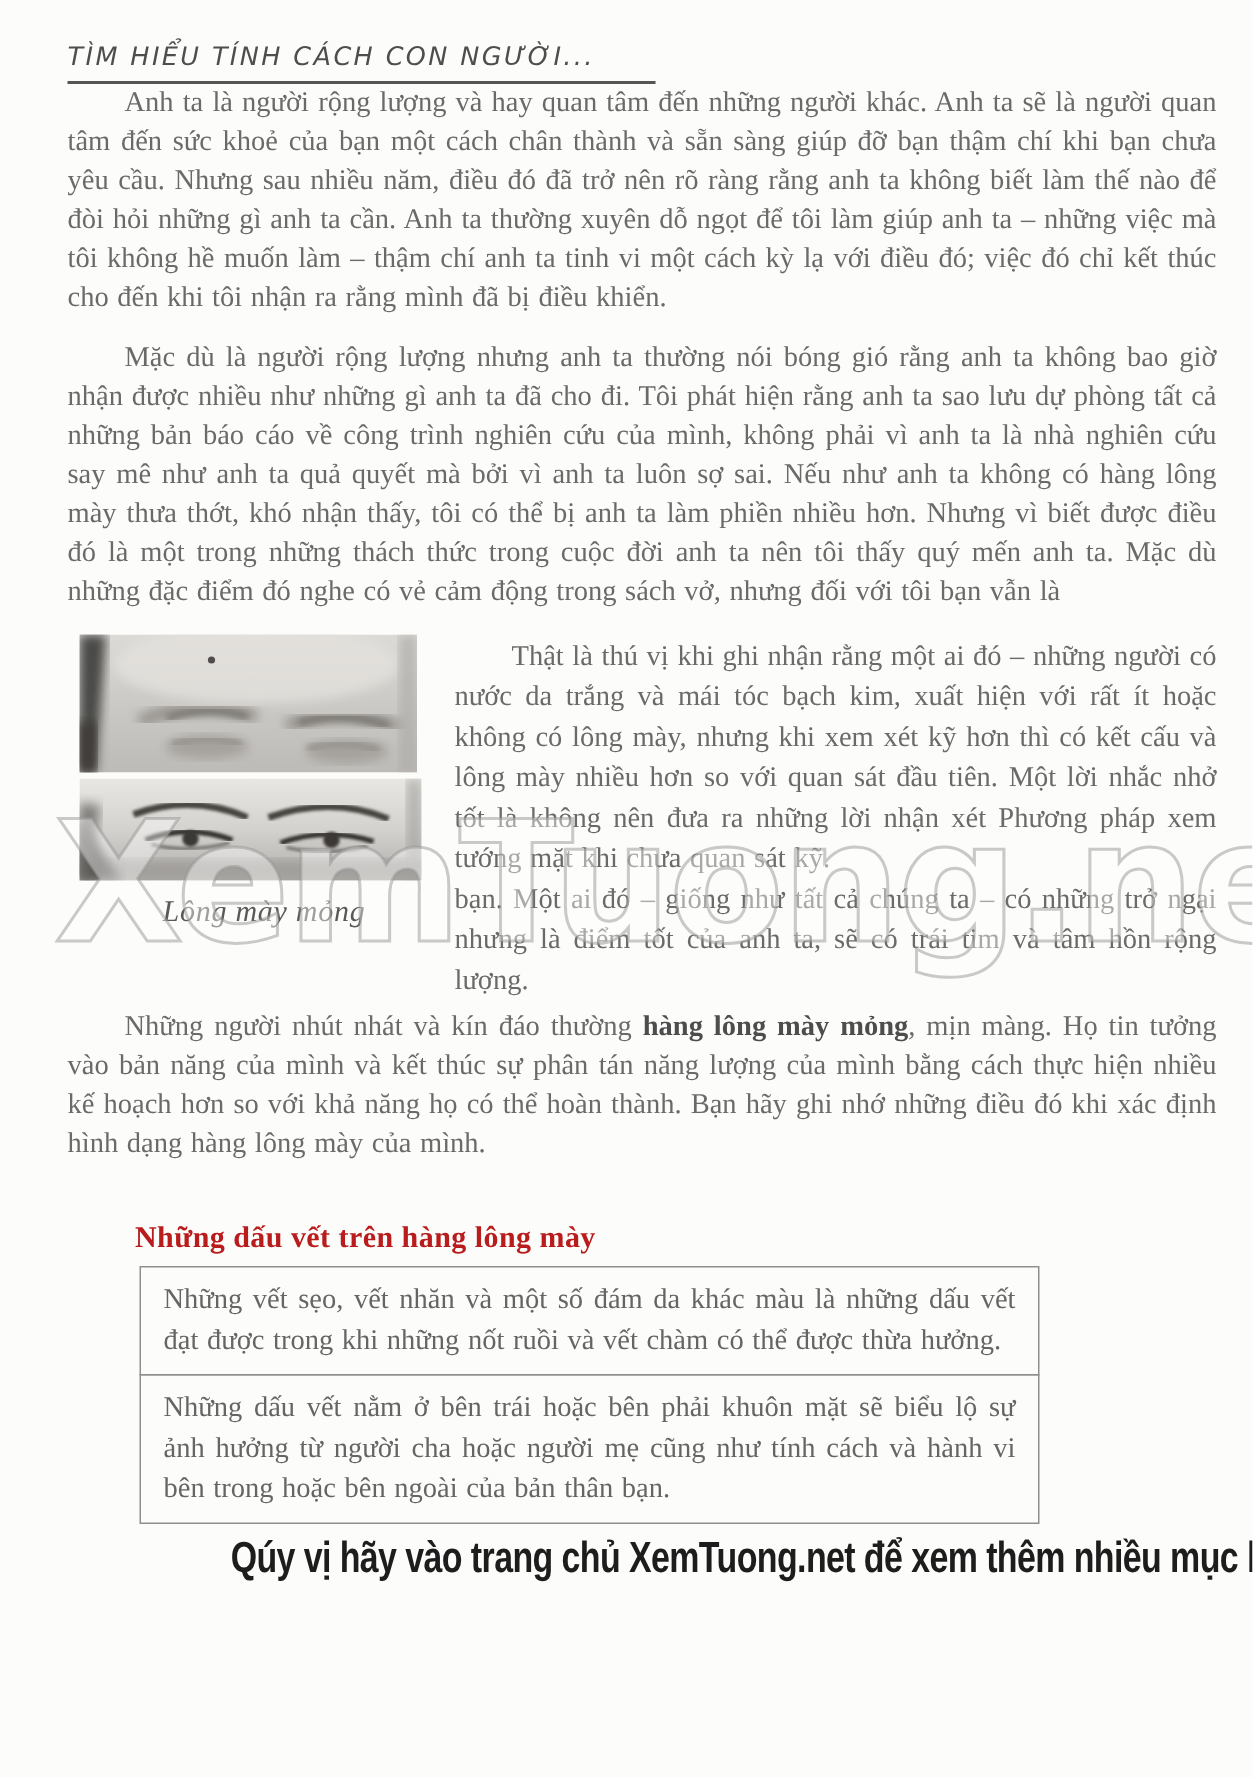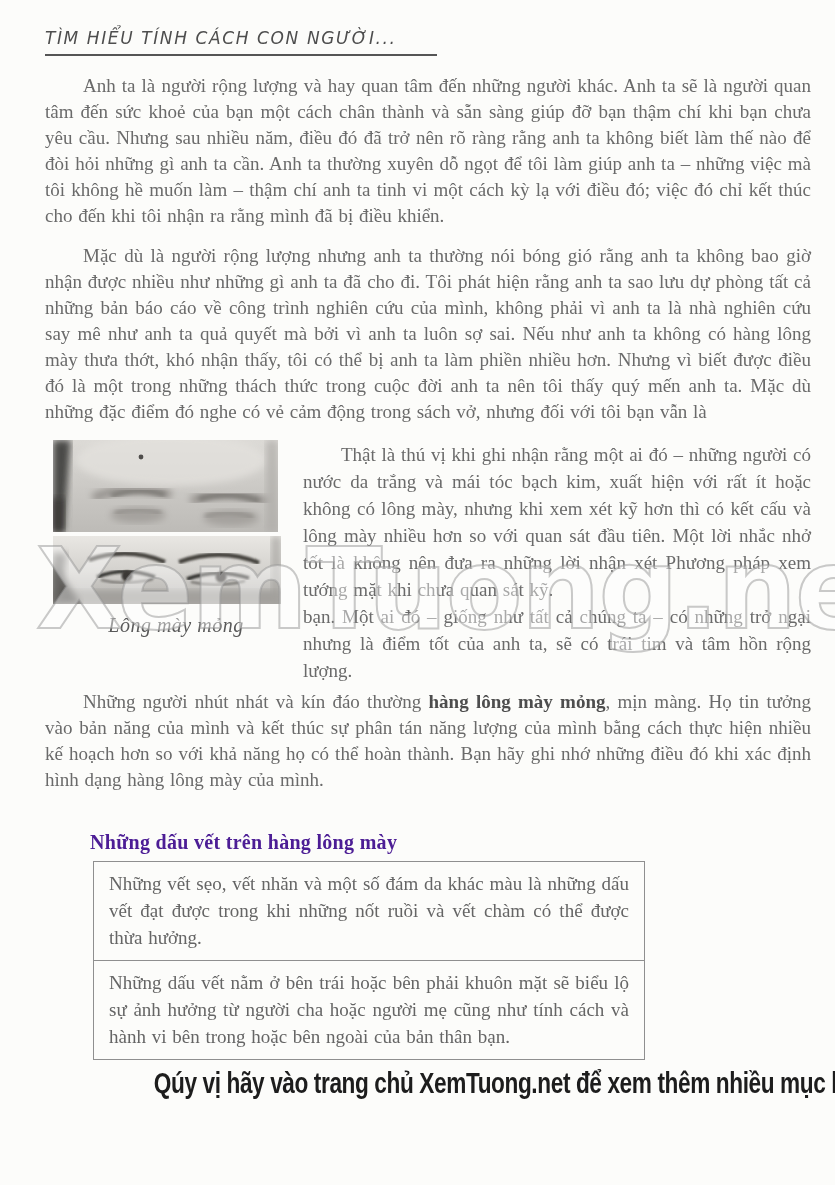--- a/index.html
+++ b/index.html
@@ -29,21 +29,21 @@
   .body {
     margin:0;
     font-size:19px;
     line-height:26px;
     color:#6a6a6a;
     text-align:justify;
     word-spacing:1px;
   }
   .indent { text-indent:38px; }
   .p1 { margin-top:24px; }
-  .p2 { margin-top:17px; }
+  .p2 { }
   .p3 { margin-top:14px; }
   .p5 { margin-top:5px; }
   .p5 strong { color:#4d4d4d;font-family:Liberation Serif, serif; }
 
   
   .wrap-row { display:flex; margin-top:3px; }
   .fig-col { flex:0 0 258px; width:258px; padding-top:12px; }
   .fig-col figure { margin:0 4px 4px 8px; text-align:center; }
   .fig-col svg { display:block; }
   .fig-col figcaption {
@@ -55,27 +55,27 @@
   }
   .text-col { flex:1; }
   .text-col .body { line-height:27px; }
   .text-col .p4 { margin-top:13px; }
 
   
   .section-heading {
     font-family:"Liberation Serif", serif;
     font-weight:bold;
     font-size:20px;
-    color:#4c1d95;
+    color:#b91c1c;
     margin:38px 0 7px 45px;
     letter-spacing:0.3px;
   }
   .note-box {
     box-sizing:border-box;
-    width:552px;
+    width:600px;
     margin-left:48px;
     border:1px solid #8f8f8f;
     padding:8px 15px 9px 15px;
     background:transparent;
   }
   .note-box + .note-box { margin-top:-1px; }
   .note-box p {
     margin:0;
     font-size:19px;
     line-height:27px;

